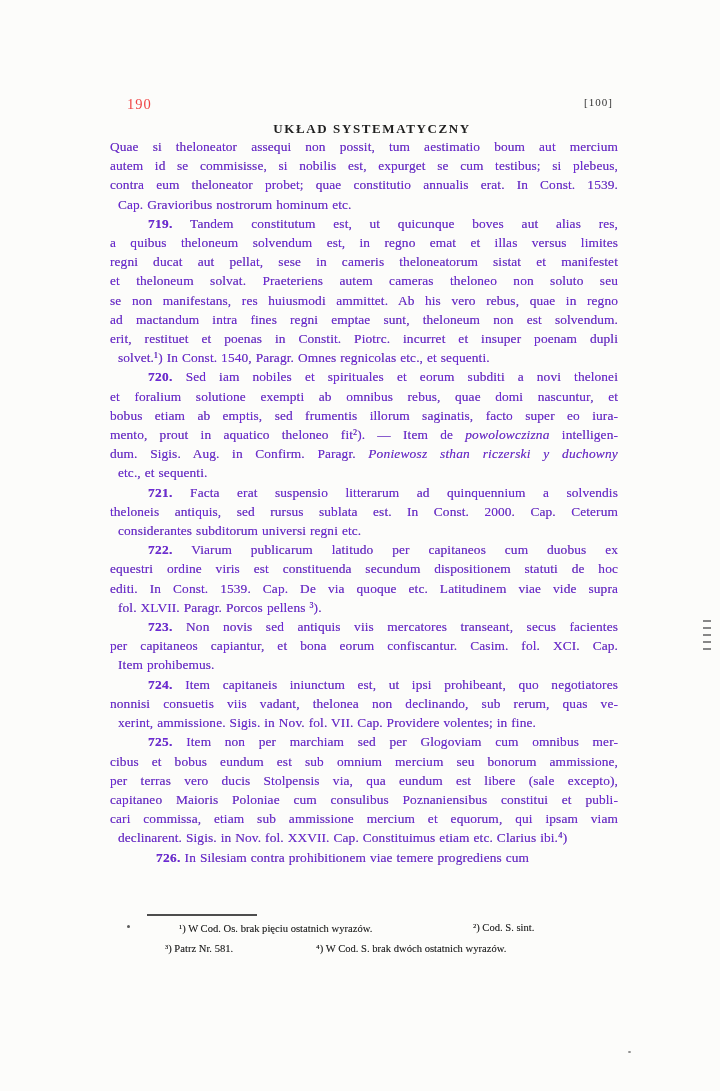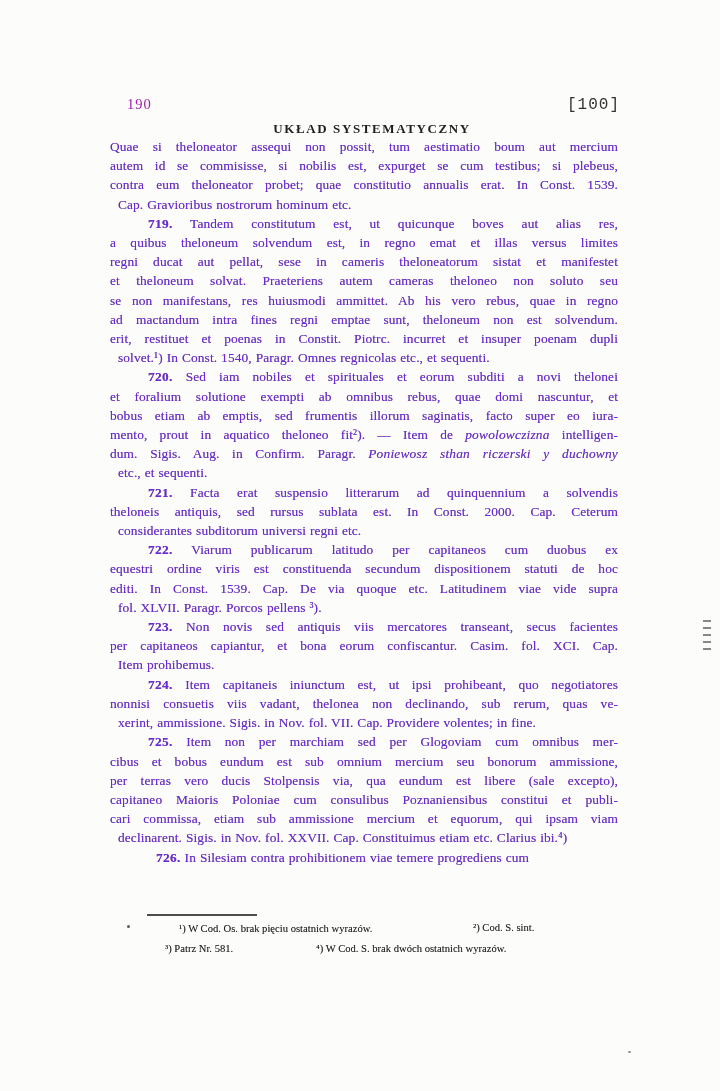--- a/index.html
+++ b/index.html
@@ -11,31 +11,31 @@
   }
   .page{
     position:absolute;left:0;top:0;width:720px;height:1091px;
     background:#fcfcfa;
     color:#1c1c1c;
   }
   
   .header{position:absolute;left:0;top:0;width:720px;height:120px;}
   .page-number{
     position:absolute;left:127px;top:96px;
-    font-size:14.5px;letter-spacing:1px;color:#a21caf;
+    font-size:14.5px;letter-spacing:1px;color:#ef4444;
   }
   .header-title{
     position:absolute;left:372px;top:97px;transform:translateX(-50%);
     font-size:13px;font-weight:700;letter-spacing:1.6px;color:#1f1f1f;
     white-space:nowrap;
     margin-top:24px;
   }
   .header-folio{
-    position:absolute;left:567px;top:96px;
-    font-size:16px;letter-spacing:1px;color:#333;font-family:Liberation Mono, monospace;
+    position:absolute;left:584px;top:96px;
+    font-size:11px;letter-spacing:1px;color:#333;
   }
   
   .body-text{
     position:absolute;left:110px;top:137px;width:508px;
     font-size:13.4px;line-height:19.2px;letter-spacing:0.1px;
     color:#6d28d9;
     text-shadow:0 0 0.4px rgba(20,20,20,0.45);
   }
   .line{
     text-align:justify;

